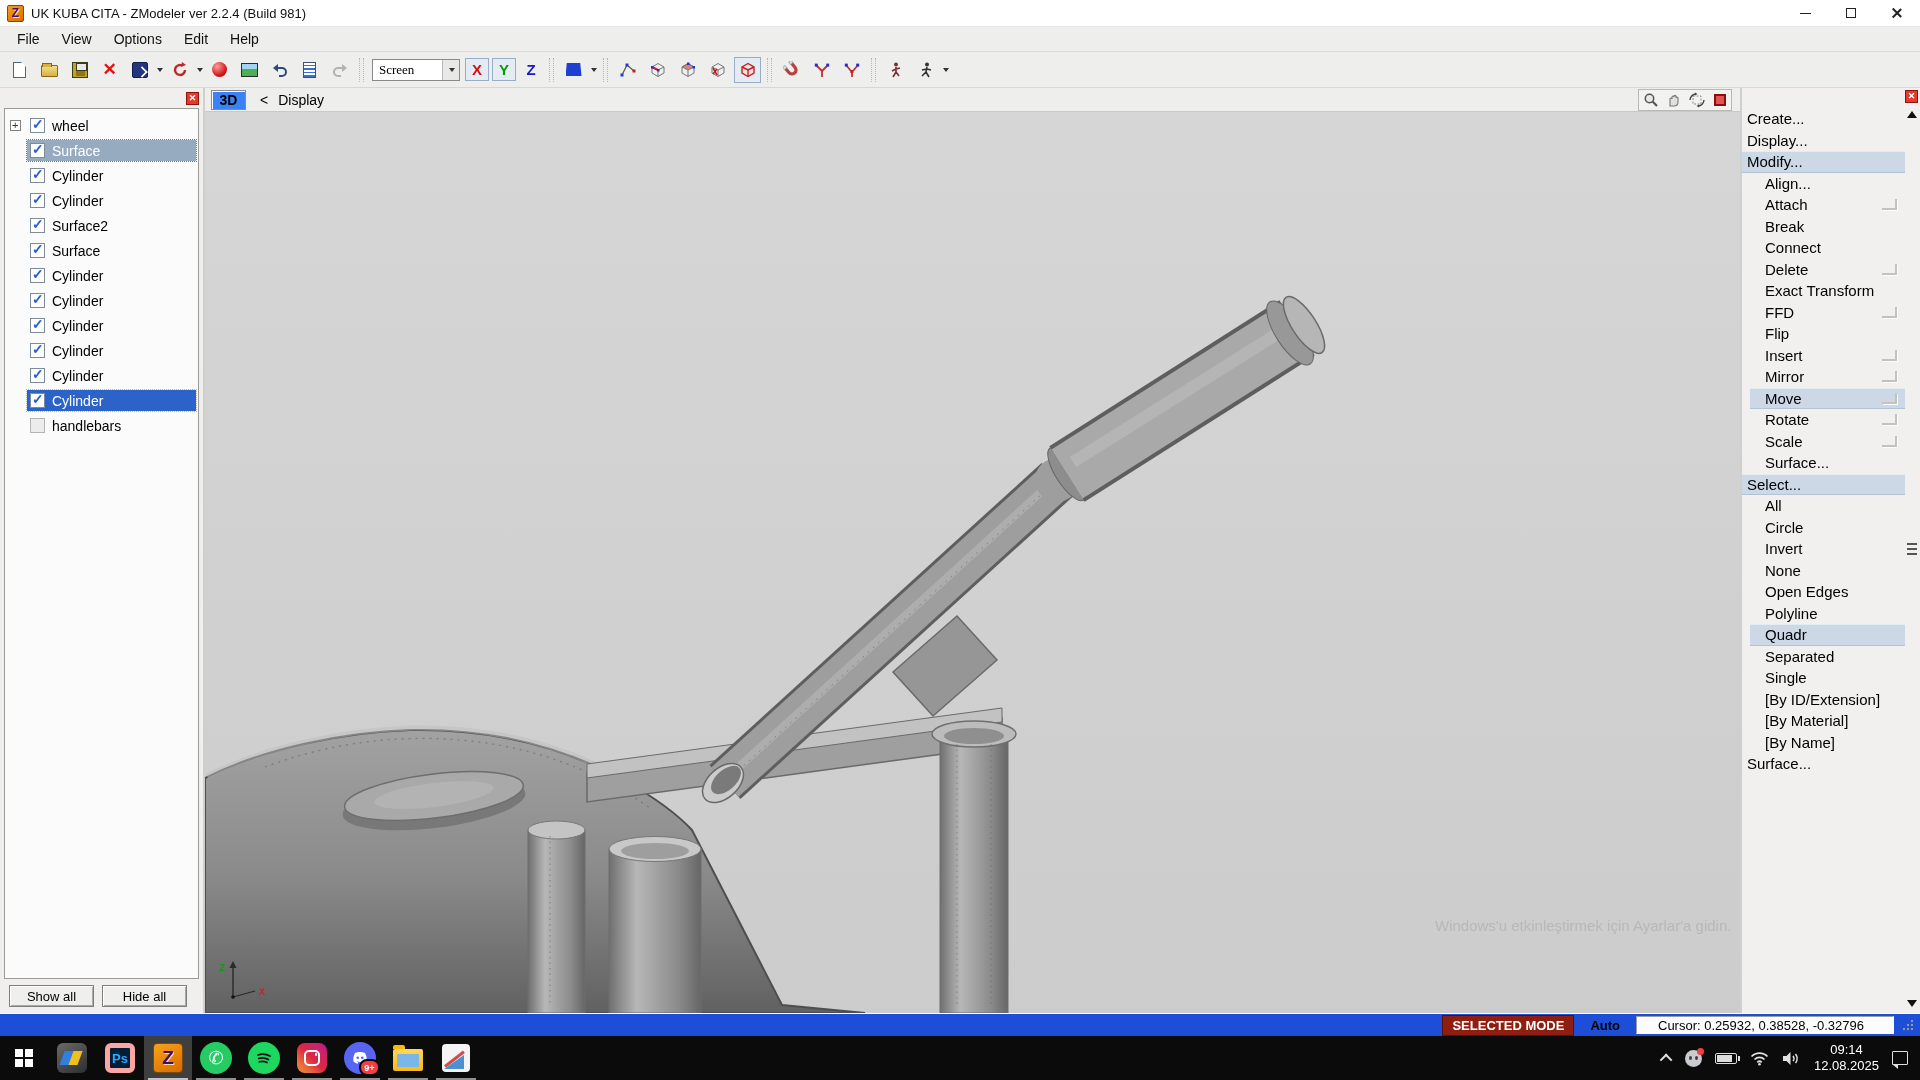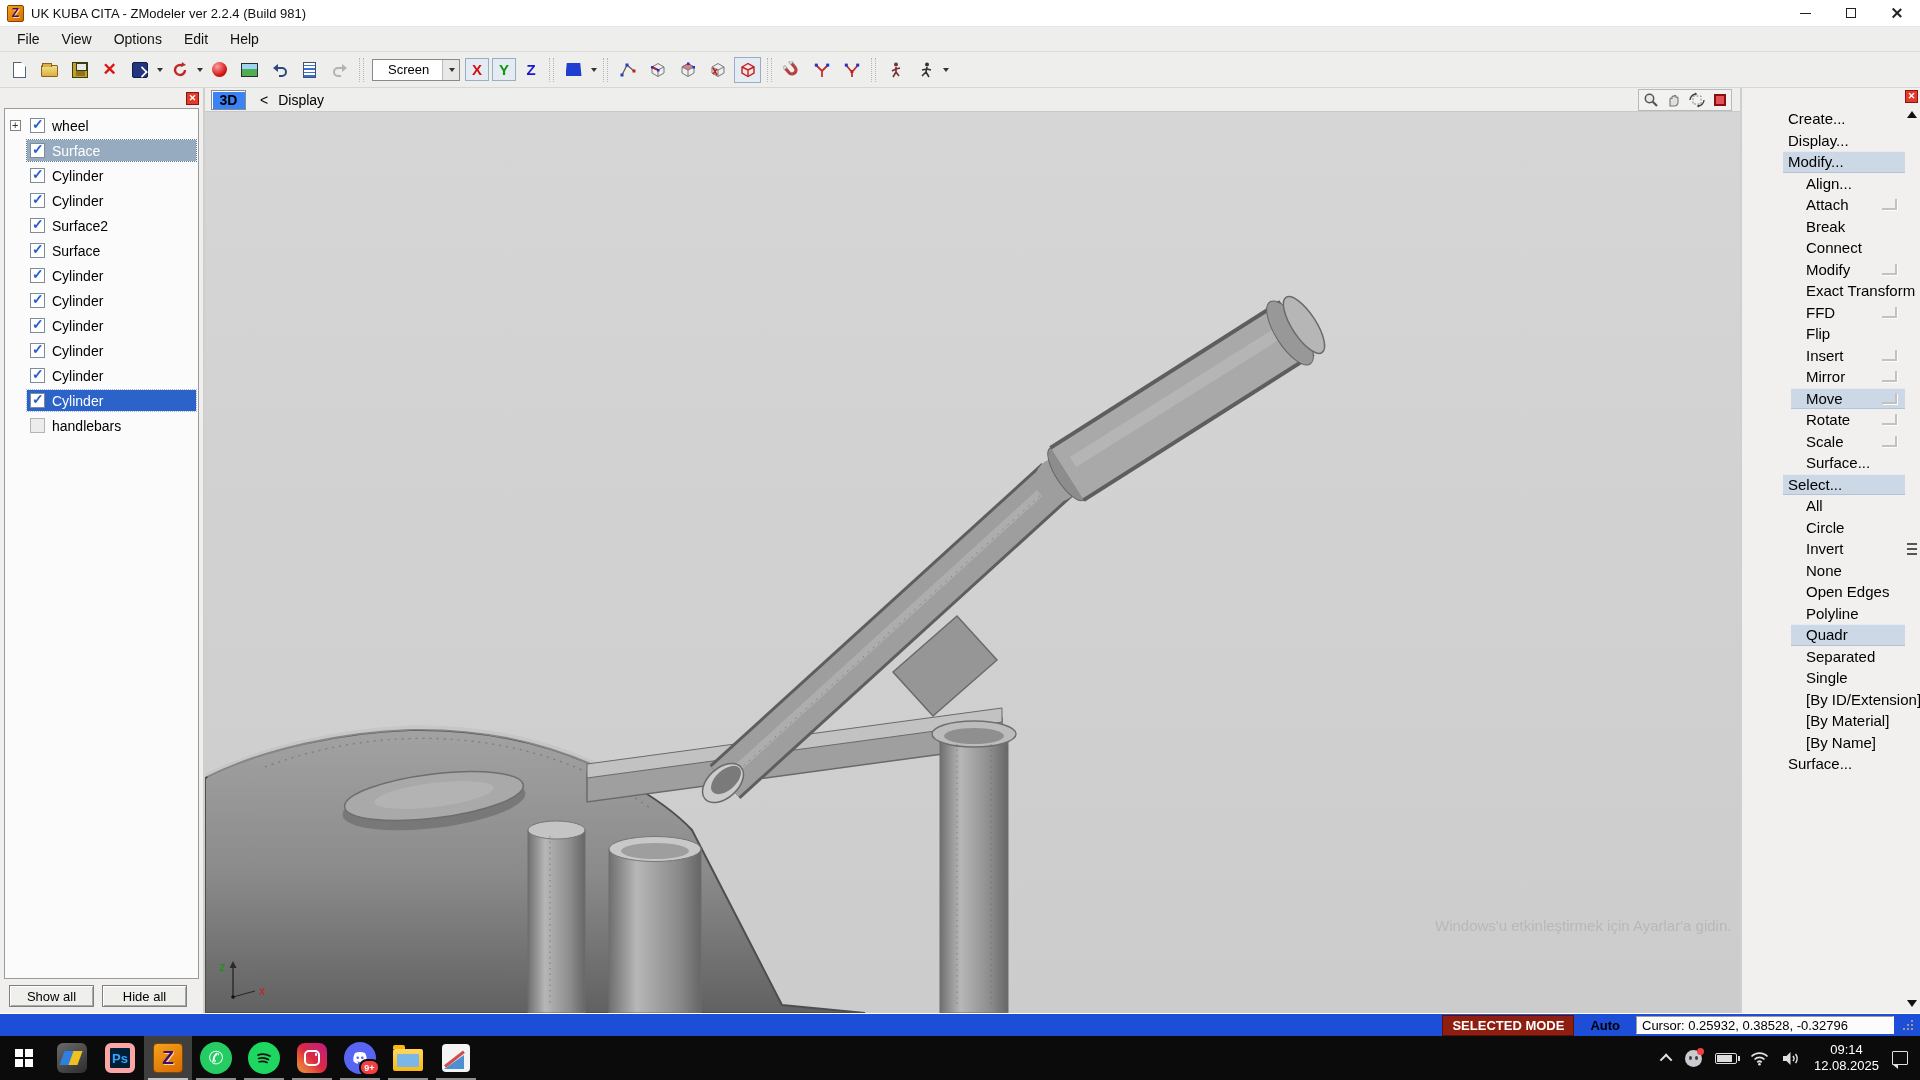--- a/index.html
+++ b/index.html
@@ -37,21 +37,21 @@
   .i-save::before{content:"";position:absolute;left:3px;top:0;width:9px;height:6px;background:#e9e9e9;border:1px solid #3c3c10;}
   .i-save::after{content:"";position:absolute;left:3px;bottom:1px;width:9px;height:5px;background:#8d7517;}
   .i-delx{font-size:17px;font-weight:bold;color:#e01212;line-height:16px;}
   .i-import{width:16px;height:16px;background:#24357f;border:1px solid #101c4a;position:relative;border-radius:2px;}
   .i-import::after{content:"";position:absolute;left:4px;top:4px;width:8px;height:8px;
     border-right:2px solid #fff;border-bottom:2px solid #fff;transform:rotate(-45deg) scale(.8);}
   .i-sphere{width:15px;height:15px;border-radius:50%;background:radial-gradient(circle at 35% 30%,#ff9d9d,#d01414 65%,#7c0a0a);}
   .i-pic{width:17px;height:14px;border:1px solid #2c2c2c;background:linear-gradient(#9fd4f2 45%,#4fae52 45%);}
   .i-doc{width:13px;height:16px;background:repeating-linear-gradient(#fff 0 2px,#3b6fd4 2px 3.5px);border:1px solid #44506a;}
   .combo{width:88px;height:22px;background:#fff;border:1px solid #8a8a8a;display:flex;align-items:center;font-size:13px;margin:0 2px;}
-  .combo .val{flex:1;padding-left:15px;}
+  .combo .val{flex:1;padding-left:6px;font-family:Liberation Serif, serif;}
   .combo .cbtn{width:17px;height:20px;background:#e8e8e6;border-left:1px solid #b9b9b9;display:flex;align-items:center;justify-content:center;}
   .axisbtn{width:24px;height:23px;display:flex;align-items:center;justify-content:center;font-weight:bold;font-size:15px;flex:none;}
   .ax-x{color:#d31010;} .ax-y{color:#0b9a0b;} .ax-z{color:#1717cf;}
   .pressed{background:#e4ebf3;border:1px solid #98aec6;}
   .i-bucket{width:16px;height:13px;background:#1f3fd0;clip-path:polygon(8% 0,92% 0,100% 100%,0 100%);position:relative;}
 
   
   .main{display:flex;height:925px;}
   .leftpanel{width:205px;background:#f0efed;border-right:2px solid #cfcfcd;display:flex;flex-direction:column;}
   .lp-head{height:20px;display:flex;justify-content:flex-end;align-items:center;padding-right:4px;}
@@ -86,41 +86,41 @@
   .canvas{position:absolute;left:0;top:24px;right:0;bottom:0;background:linear-gradient(#d6d6d6,#cccccc);overflow:hidden;}
   .watermark{position:absolute;left:1230px;top:798px;color:#aeb2b0;pointer-events:none;}
   .wm1{font-size:27px;font-weight:400;}
   .wm2{font-size:15px;margin-top:7px;color:#b5b9b7;}
   .gizmo{position:absolute;left:8px;top:843px;}
   .gz-z{fill:#0a9a0a;font-size:13px;font-family:"Liberation Sans",sans-serif;}
   .gz-x{fill:#cc1d1d;font-size:12px;font-family:"Liberation Sans",sans-serif;}
 
   
   .rightpanel{width:180px;background:#f1f0ee;border-left:2px solid #cfcfcd;position:relative;padding-top:20px;}
-  .rrows{width:163px;padding-left:41px;}
+  .rrows{width:163px;}
   .rrow{height:21.5px;display:flex;align-items:center;font-size:15px;white-space:nowrap;}
   .r0{padding-left:5px;} .r1{padding-left:23px;}
   .hl{background:#ccd8e6;box-shadow:inset 0 1px 0 #e3ebf3, inset 0 -1px 0 #b3c3d4;}
   .r1.hl{box-shadow:inset 8px 0 0 #f1f0ee, inset 0 1px 0 #e3ebf3, inset 0 -1px 0 #b3c3d4;}
   .cor{margin-left:auto;margin-right:8px;width:15px;height:11px;border-right:2px solid #c2c2c0;border-bottom:2px solid #c2c2c0;
     box-shadow:1px 1px 0 #fdfdfd;}
   .rail{position:absolute;right:0;top:0;bottom:0;width:17px;display:flex;flex-direction:column;align-items:center;}
   .rail .redx{margin-top:2px;}
   .arr-up{width:0;height:0;border-left:5px solid transparent;border-right:5px solid transparent;border-bottom:7px solid #111;margin-top:8px;}
   .arr-dn{width:0;height:0;border-left:5px solid transparent;border-right:5px solid transparent;border-top:7px solid #111;position:absolute;bottom:6px;}
   .grip3{position:absolute;top:455px;width:10px;height:12px;
     background:repeating-linear-gradient(#555 0 2px,transparent 2px 5px);}
 
   
   .statusbar{height:23px;background:#1d4ed8;border-top:1px solid #ffffff;display:flex;align-items:center;
     justify-content:flex-end;gap:8px;padding-right:6px;font-size:13px;}
   .badge{background:#8e1e10;color:#fff;font-weight:bold;font-size:13px;padding:2px 9px;border:1px solid #5c0f05;}
   .auto{font-weight:bold;padding:1px 8px;}
   .cursorbox{width:258px;height:18px;background:#fcfcfc;border:1px solid #9c9c9c;border-bottom-color:#fff;border-right-color:#fff;
-    font-size:13px;display:flex;align-items:center;padding-left:5px;}
+    font-size:13px;display:flex;align-items:center;padding-left:21px;}
   .sgrip{width:12px;height:12px;background:
     radial-gradient(circle at 2px 10px,#9a9a9a 1px,transparent 1.5px),
     radial-gradient(circle at 6px 10px,#9a9a9a 1px,transparent 1.5px),
     radial-gradient(circle at 10px 10px,#9a9a9a 1px,transparent 1.5px),
     radial-gradient(circle at 6px 6px,#9a9a9a 1px,transparent 1.5px),
     radial-gradient(circle at 10px 6px,#9a9a9a 1px,transparent 1.5px),
     radial-gradient(circle at 10px 2px,#9a9a9a 1px,transparent 1.5px);}
 
   
   .taskbar{height:44px;background:#0b0b0b;display:flex;align-items:center;}
@@ -571,21 +571,21 @@
           <span>Attach</span>
           <span class="cor"></span>
         </div>
       <div class="rrow r1">
           <span>Break</span>
         </div>
       <div class="rrow r1">
           <span>Connect</span>
         </div>
       <div class="rrow r1">
-          <span>Modify</span>
+          <span>Delete</span>
           <span class="cor"></span>
         </div>
       <div class="rrow r1">
           <span>Exact Transform</span>
         </div>
       <div class="rrow r1">
           <span>FFD</span>
           <span class="cor"></span>
         </div>
       <div class="rrow r1">

